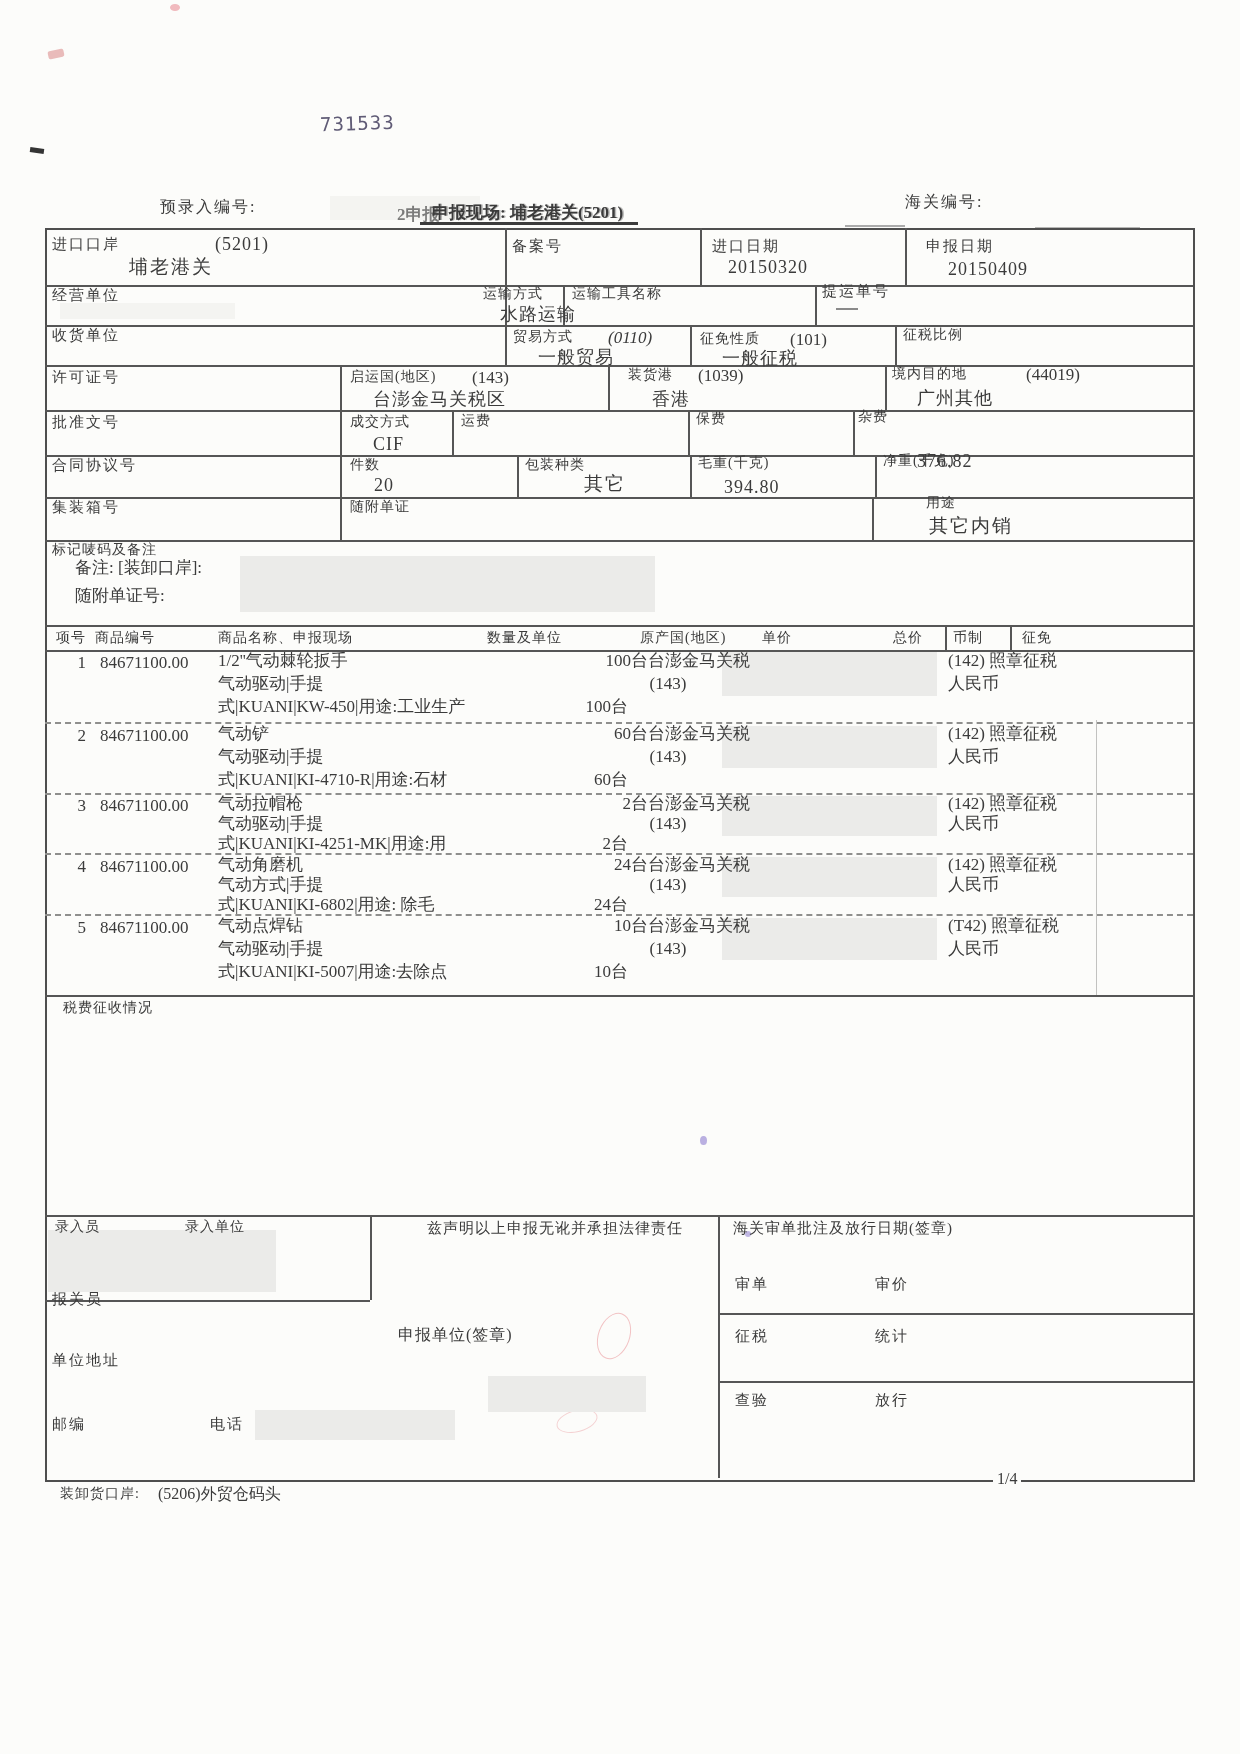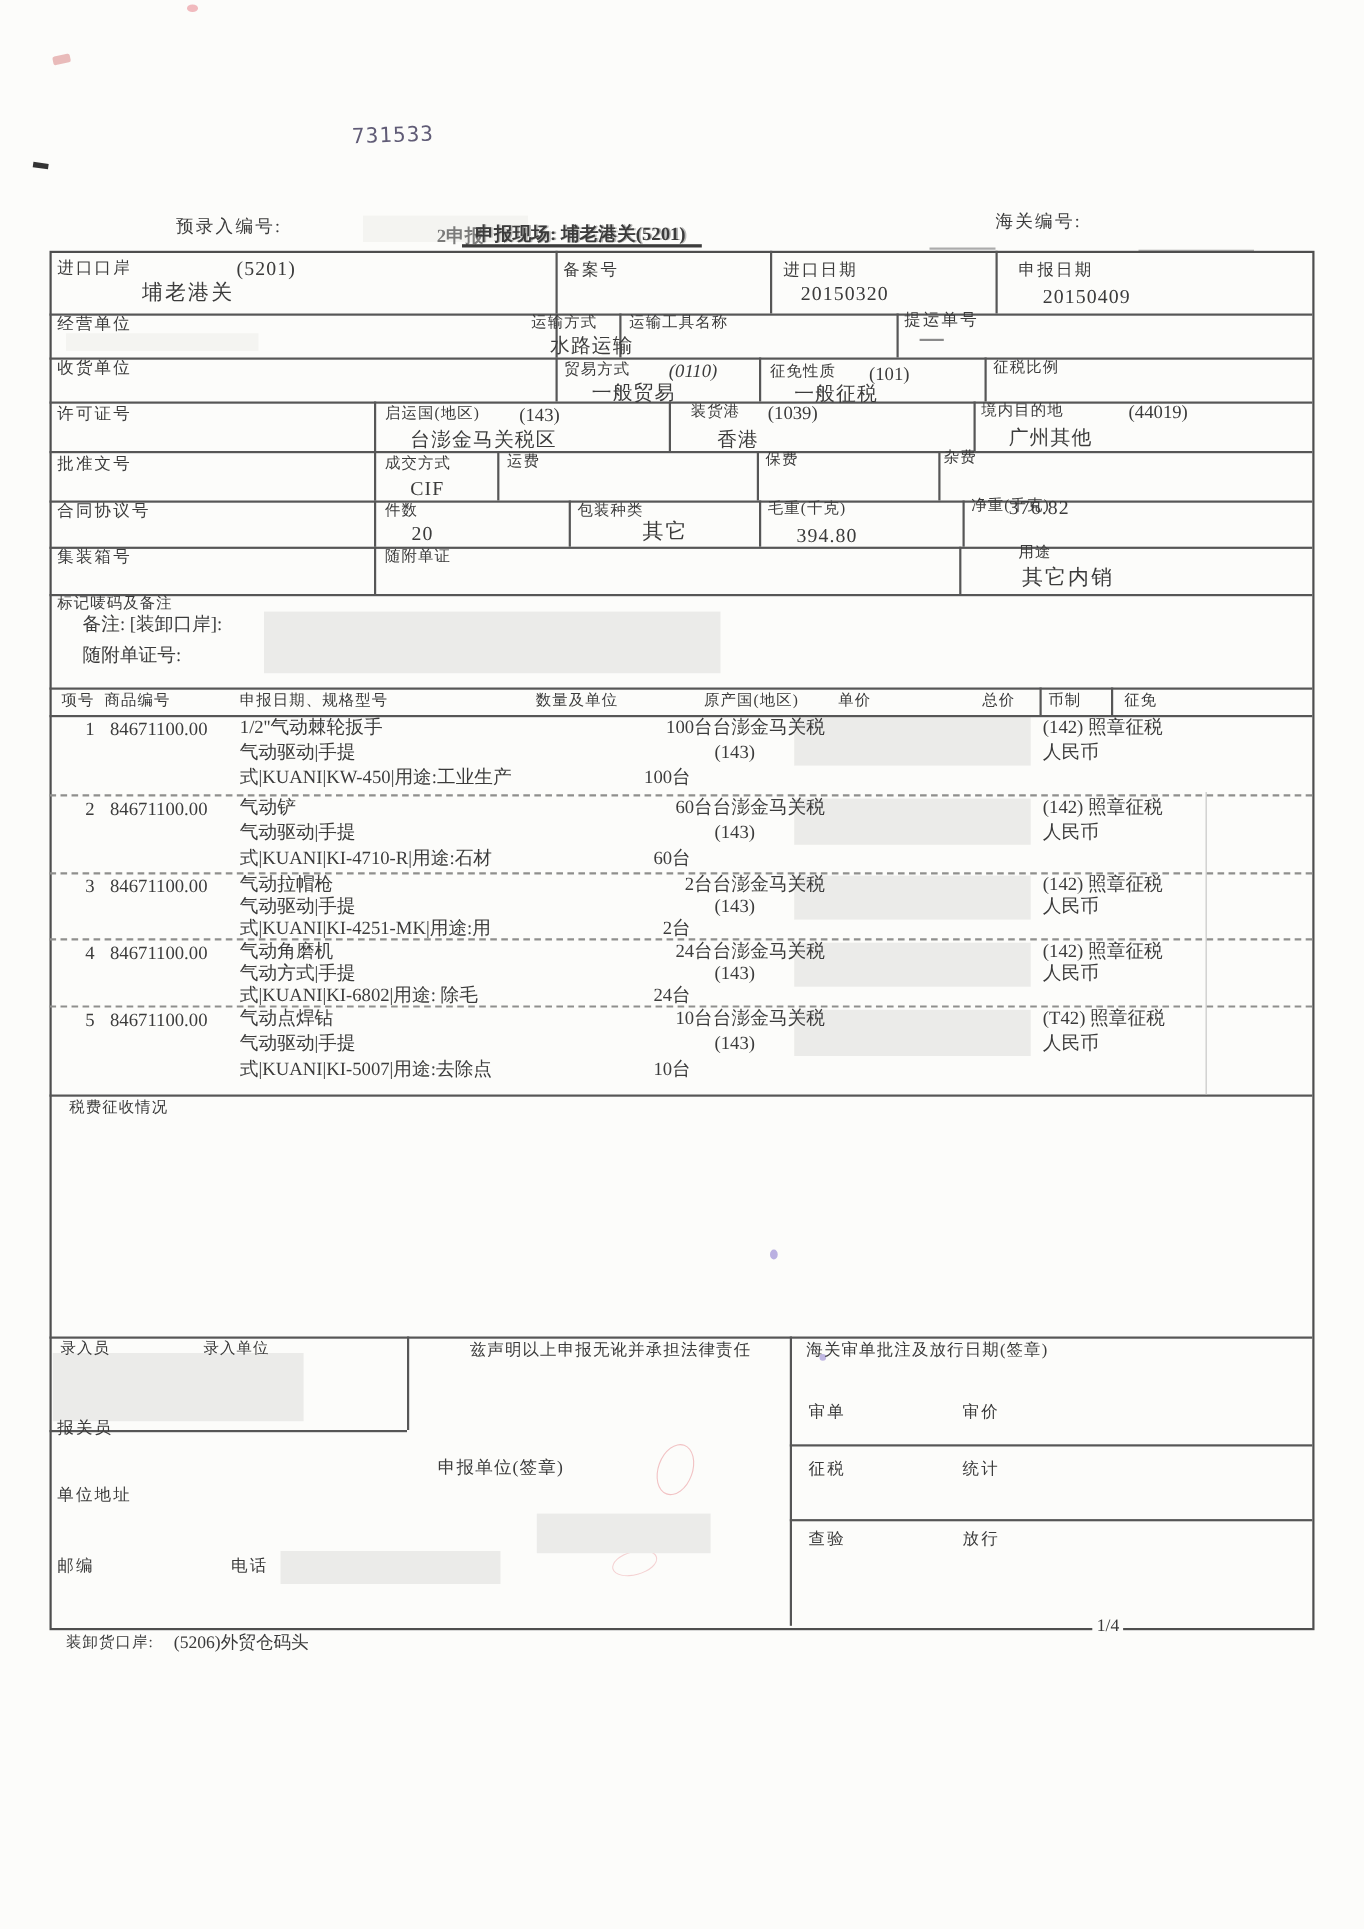--- a/index.html
+++ b/index.html
@@ -180,21 +180,21 @@
   <span class="t lbl" style="left:350px;top:499px;font-size:14px;letter-spacing:1px;">随附单证</span>
   <span class="t lbl" style="left:926px;top:495px;font-size:14px;letter-spacing:1px;">用途</span>
   <span class="t big" style="left:893px;top:515px;">其它内销</span>
 
   <span class="t lbl" style="left:52px;top:542px;font-size:14px;letter-spacing:1px;">标记唛码及备注</span>
   <span class="t it" style="left:75px;top:559px;">备注: [装卸口岸]:</span>
   <span class="t it" style="left:75px;top:587px;">随附单证号:</span>
 
   <span class="t sm" style="left:56px;top:630px;">项号</span>
   <span class="t sm" style="left:95px;top:630px;">商品编号</span>
-  <span class="t sm" style="left:218px;top:630px;">申报日期、规格型号</span>
+  <span class="t sm" style="left:218px;top:630px;">商品名称、申报现场</span>
   <span class="t sm" style="left:487px;top:630px;">数量及单位</span>
   <span class="t sm" style="left:640px;top:630px;">原产国(地区)</span>
   <span class="t sm" style="left:762px;top:630px;">单价</span>
   <span class="t sm" style="left:893px;top:630px;">总价</span>
   <span class="t sm" style="left:953px;top:630px;">币制</span>
   <span class="t sm" style="left:1022px;top:630px;">征免</span>
 
   <span class="t it right" style="left:62px;top:654px;width:24px;">1</span>
   <span class="t it" style="left:100px;top:654px;">84671100.00</span>
   <span class="t it" style="left:218px;top:652px;">1/2''气动棘轮扳手</span>

